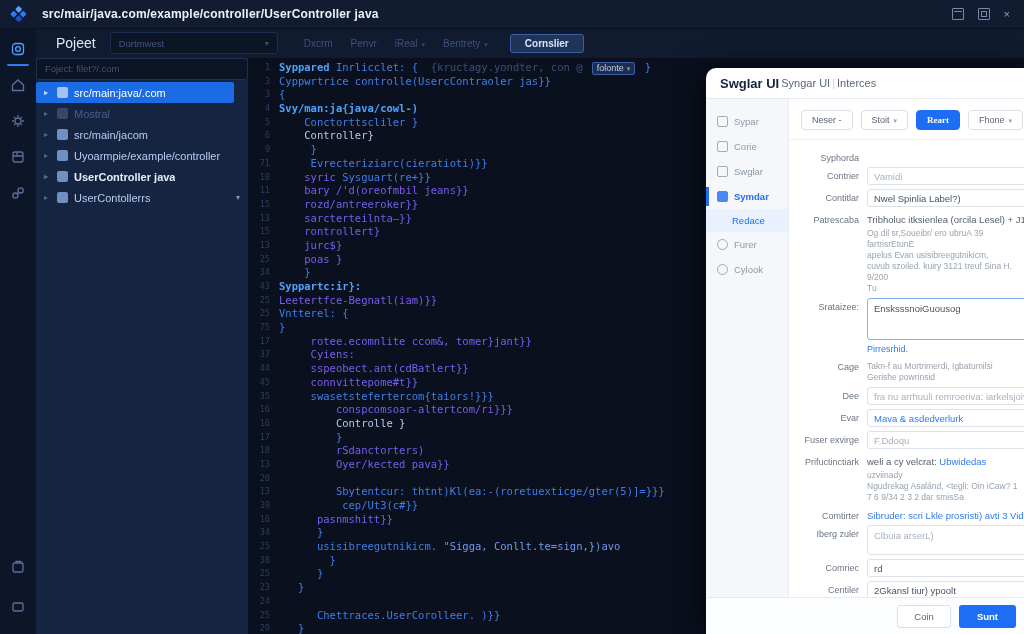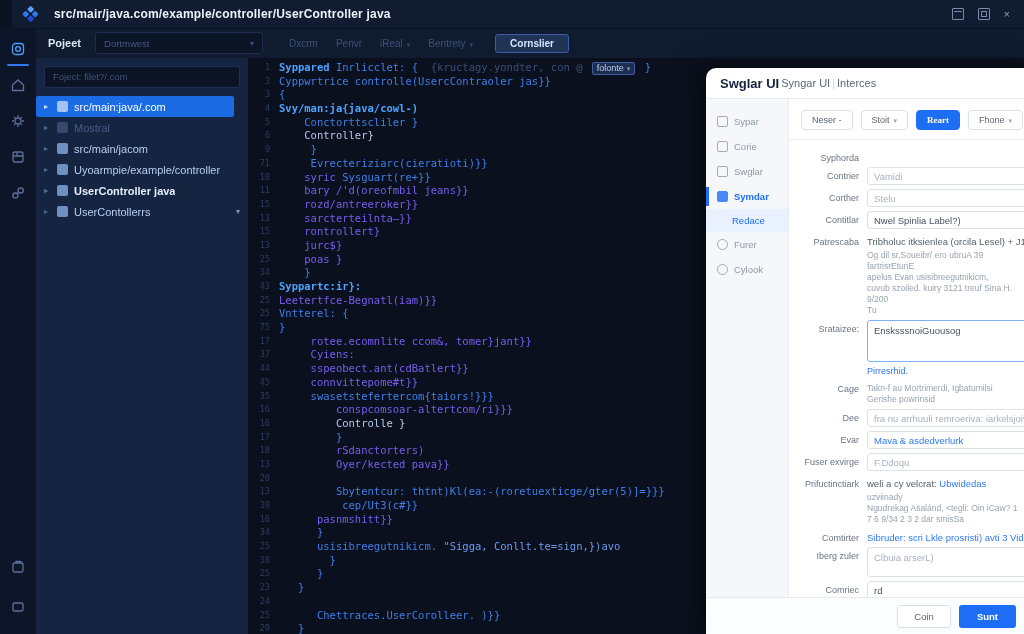--- a/index.html
+++ b/index.html
@@ -1,55 +1,55 @@
 <!DOCTYPE html>
 <html><head>
 <meta charset="utf-8">
 <style>
   html,body{margin:0;padding:0;}
   body{width:1024px;height:634px;position:relative;overflow:hidden;background:#0a1322;
        font-family:"Liberation Sans",sans-serif;-webkit-font-smoothing:antialiased;}
   .stage{position:absolute;inset:0;}
 
   
-  .titlebar{position:absolute;top:0;left:12px;right:0;height:28px;background:#111c31;
+  .titlebar{position:absolute;top:0;left:0;right:0;height:28px;background:#111c31;
             display:flex;align-items:center;z-index:6;border-bottom:1px solid #0a1322;}
   .logo{margin-left:10px;flex:none;}
   .wtitle{margin-left:16px;color:#edf2fa;font-size:12px;font-weight:bold;letter-spacing:.2px;}
   .wctrls{margin-left:auto;margin-right:14px;display:flex;align-items:center;gap:14px;color:#8b9cc0;}
   .wbtn{width:10px;height:10px;border:1px solid #8b9cc0;border-radius:1px;position:relative;opacity:.85;}
   .wbtn-min:after{content:"";position:absolute;left:1px;right:1px;top:2px;border-top:1px solid #8b9cc0;}
   .wbtn-max:after{content:"";position:absolute;left:2px;right:2px;top:2px;bottom:2px;border:1px solid #8b9cc0;}
   .wclose{font-size:11px;line-height:10px;cursor:default;}
 
   
   .toolbar{position:absolute;top:28px;left:36px;right:0;height:30px;background:#101b30;
            display:flex;align-items:center;z-index:3;}
-  .plabel{margin-left:12px;color:#dfe8f6;font-size:11px;font-weight:bold;}
+  .plabel{margin-left:20px;color:#dfe8f6;font-size:14px;font-weight:normal;}
   .pdrop{margin-left:14px;width:150px;height:20px;background:#0b1526;border:1px solid #1c2d4f;
          border-radius:3px;color:#44577e;font-size:9.5px;display:flex;align-items:center;padding:0 8px;}
   .pdrop .caret{margin-left:auto;font-size:8px;color:#3c507c;}
   .etabs{margin-left:26px;display:flex;gap:18px;color:#3e5179;font-size:10px;align-items:center;}
   .etabs .caret{font-size:7px;margin-left:4px;color:#34466e;}
   .cbtn{margin-left:22px;background:#203457;border:1px solid #3b5ea6;color:#d6e4ff;font-size:10px;
         padding:3px 14px;border-radius:3px;font-weight:bold;}
 
   
   .activitybar{position:absolute;top:28px;left:0;width:36px;bottom:0;background:#0c1628;z-index:4;
                display:flex;flex-direction:column;align-items:center;padding-top:8px;}
   .abtn{width:26px;height:26px;display:flex;align-items:center;justify-content:center;margin-bottom:10px;position:relative;}
   .abtn svg{stroke:#5d7099;fill:none;stroke-width:1.3;}
   .abtn.active svg{stroke:#4d9fff;}
   .abtn.active:after{content:"";position:absolute;left:2px;right:2px;bottom:-4px;height:2px;background:#2f7af0;border-radius:2px;}
   .abspacer{flex:1;}
   .abottom{margin-bottom:14px;}
 
   
   .ppanel{position:absolute;left:36px;top:58px;width:212px;bottom:0;background:#152440;z-index:3;}
-  .psearch{margin:8px;height:20px;background:#0a1424;border:1px solid #1d2f52;border-radius:3px;
+  .psearch{height:20px;background:#0a1424;border:1px solid #1d2f52;border-radius:3px;
            color:#41547a;font-size:9.5px;line-height:20px;padding:0 8px;overflow:hidden;white-space:nowrap;}
   .tree{margin-top:2px;}
   .titem{height:21px;display:flex;align-items:center;padding:0 8px 0 8px;font-size:11px;color:#b9cdf2;gap:6px;}
   .titem .bullet{color:#54688f;font-size:8px;width:7px;flex:none;}
   .titem .ficon{width:11px;height:11px;border-radius:2px;background:#7fa3d8;opacity:.85;flex:none;}
   .titem.dim{color:#4a5d85;}
   .titem.dim .ficon{background:#3d4f74;}
   .titem.selected{background:#1a6be4;color:#fff;margin-right:14px;border-radius:2px;}
   .titem.selected .ficon{background:#bcd4f5;}
   .titem.selected .bullet{color:#cfe2ff;}
@@ -457,26 +457,20 @@
             <div class="frow">
               <div class="flabel">Syphorda</div>
             </div>
             <div class="frow">
               <div class="flabel">Contrier</div>
               <div class="ffield">
                 <div class="finput ph">Vamidi</div>
               </div>
             </div>
             <div class="frow">
-              <div class="flabel">Corther</div>
-              <div class="ffield">
-                <div class="finput ph">Stelu</div>
-              </div>
-            </div>
-            <div class="frow">
               <div class="flabel">Contitlar</div>
               <div class="ffield">
                 <div class="finput">Nwel Spinlia Label?)</div>
               </div>
             </div>
             <div class="frow">
               <div class="flabel">Patrescaba</div>
               <div class="ffield">
                 <div class="ftext"><span>Tribholuc itksienlea (orcila Lesel) + J11?)</span></div>
                 <div class="fnote">Og dil sr,Soueibr/ ero ubruA 39 fartrisrEtunE

